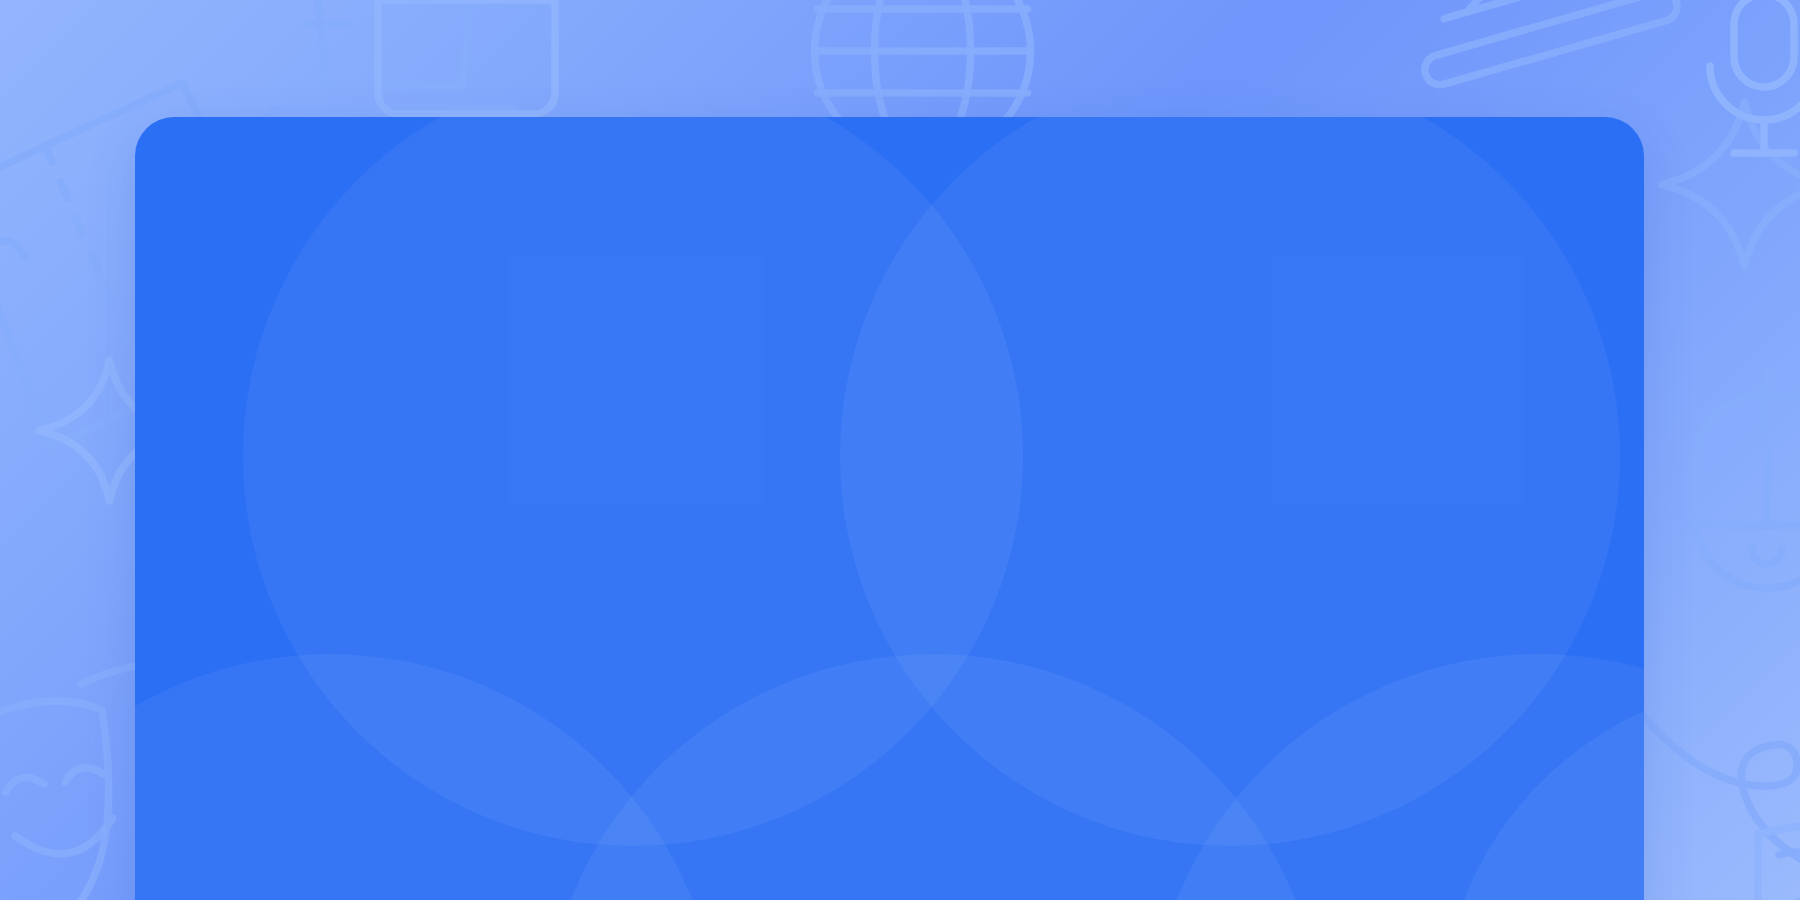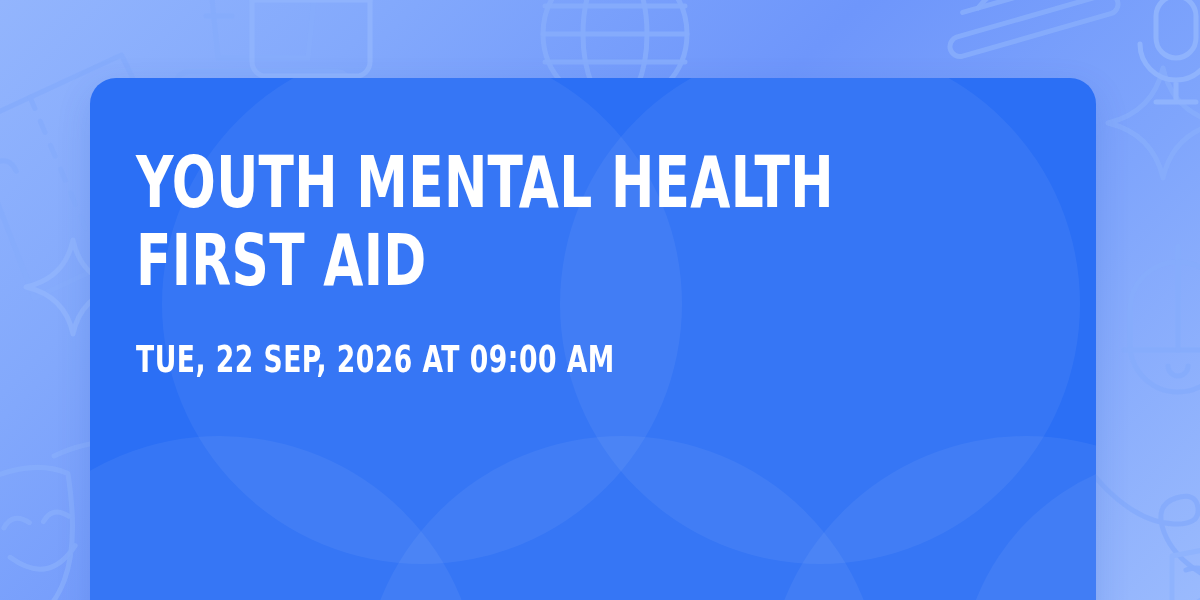--- a/index.html
+++ b/index.html
@@ -227,21 +227,16 @@
 
   <div class="event-card">
 
     <div class="card-orb orb-a"></div>
     <div class="card-orb orb-b"></div>
     <div class="card-orb orb-c"></div>
     <div class="card-orb orb-d"></div>
     <div class="card-orb orb-e"></div>
     <div class="card-orb orb-f"></div>
 
-    <div class="card-content">
-      <h1 class="event-title">Youth Mental Health First Aid</h1>
-
-      <div class="event-date">Tue, 22 Sep, 2026 at 09:00 AM</div>
-    </div>
 
   </div>
 
 </div>
 
 </body></html>

